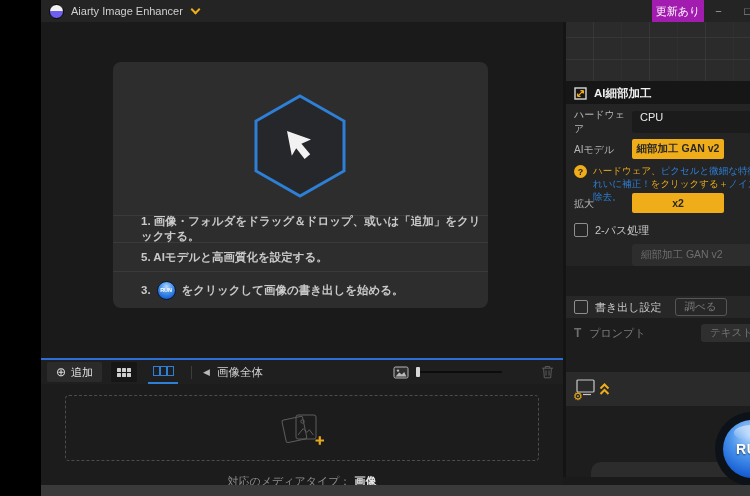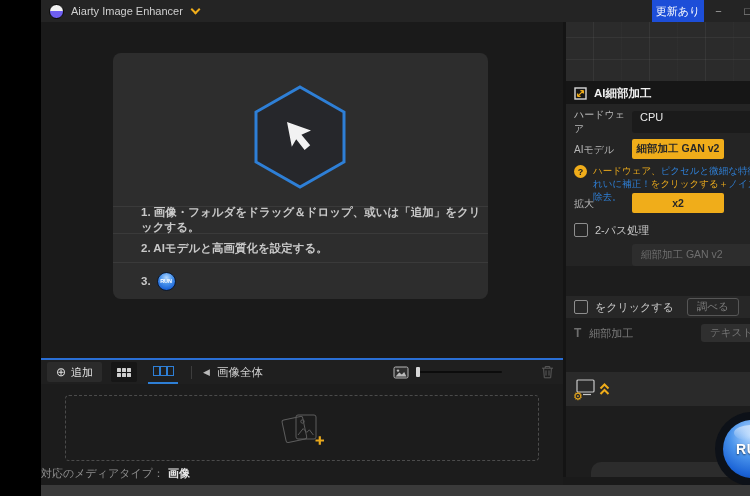--- a/index.html
+++ b/index.html
@@ -7,26 +7,26 @@
        font-family:"Liberation Sans",sans-serif;margin-left:41px;-webkit-font-smoothing:antialiased;}
   
   .titlebar{position:absolute;left:0;top:0;width:750px;height:22px;background:#242424;
             display:flex;align-items:center;z-index:5;}
   .logo{margin-left:8px;width:13px;height:13px;border-radius:50%;
         background:linear-gradient(180deg,#f2f2f2 46%,#6f5ff0 46%);border:1px solid #0b0b0b;}
   .app-title{margin-left:7px;font-size:11px;color:#cfcfcf;}
   .caret{display:inline-block;width:5px;height:5px;border-right:2px solid #f0ad1a;
          border-bottom:2px solid #f0ad1a;transform:rotate(45deg);margin:-3px 0 0 9px;}
   .tb-spacer{flex:1;}
-  .update-btn{width:52px;height:22px;background:#1d4ed8;color:#fff;font-size:11px;
+  .update-btn{width:52px;height:22px;background:#a21caf;color:#fff;font-size:11px;
               display:flex;align-items:center;justify-content:center;cursor:pointer;}
   .win-btn{width:29px;height:22px;color:#a8a8a8;font-size:11px;display:flex;
            align-items:center;justify-content:center;cursor:pointer;}
   
-  .main-left{position:absolute;left:0;top:13px;width:522px;height:336px;background:#1a1a1a;}
+  .main-left{position:absolute;left:0;top:22px;width:522px;height:336px;background:#1a1a1a;}
   .drop-panel{position:absolute;left:72px;top:40px;width:375px;height:246px;background:#2d2d2d;
               border-radius:8px;overflow:hidden;}
   .hex-wrap{position:absolute;left:137px;top:28px;width:100px;height:112px;}
   .instructions{position:absolute;left:0;bottom:0;width:100%;}
   .inst-row{display:flex;align-items:center;padding-left:28px;font-size:11.5px;font-weight:bold;
             color:#c9c9c9;border-top:1px solid #3a3a3a;height:26px;}
   .inst-row.r2{height:28px;}
   .inst-row.r3{height:36px;}
   .mini-run{width:17px;height:17px;border-radius:50%;margin:0 6px;flex-shrink:0;
             background:radial-gradient(circle at 50% 28%,#b5d9ff,#4a94ec 40%,#1b63d6 78%,#0d47a8);
@@ -51,21 +51,21 @@
   .back-glyph{font-size:9px;color:#b9b9b9;}
   .slider-group{position:absolute;left:352px;top:0;height:24px;display:flex;align-items:center;gap:7px;}
   .slider-track{position:relative;width:86px;height:2px;background:#0c0c0c;border-radius:1px;}
   .slider-handle{position:absolute;left:0;top:-4px;width:4px;height:10px;background:#d8d8d8;
                  border-radius:1px;cursor:pointer;}
   .trash-btn{position:absolute;left:500px;top:5px;cursor:pointer;}
   
   .bottom-zone{position:absolute;left:0;top:384px;width:522px;height:101px;background:#1c1c1c;}
   .dash-rect{position:absolute;left:24px;top:11px;width:472px;height:64px;border:1px dashed #4b4b4b;
              border-radius:4px;display:flex;align-items:center;justify-content:center;cursor:pointer;}
-  .media-line{position:absolute;left:0;top:82px;width:100%;font-size:11px;color:#8f8f8f;}
+  .media-line{position:absolute;left:0;top:90px;width:100%;text-align:center;font-size:11px;color:#8f8f8f;text-decoration:underline;}
   .media-line b{color:#e6e6e6;margin-left:4px;}
   
   .right-panel{position:absolute;left:522px;top:14px;width:228px;height:463px;background:#1d1d1d;
                border-left:3px solid #141414;box-sizing:border-box;}
   .rp{position:absolute;left:0;width:225px;box-sizing:border-box;}
   .preview-grid{top:0;height:68px;background:#2b2b2b;border-bottom:1px solid #161616;
     background-image:
       repeating-linear-gradient(0deg,transparent 0 21px,rgba(255,255,255,.05) 21px 22px),
       repeating-linear-gradient(90deg,transparent 0 27px,rgba(255,255,255,.05) 27px 28px),
       repeating-linear-gradient(90deg,transparent 0 55px,rgba(0,0,0,.18) 55px 56px);}
@@ -151,24 +151,25 @@
       <div class="hex-wrap">
         <svg width="100" height="112" viewBox="0 0 100 112">
           <polygon points="50,6 94,31 94,81 50,106 6,81 6,31" fill="#26272b" stroke="#2e7fd6" stroke-width="3"></polygon>
           <g transform="translate(37,41) scale(2)">
             <path d="M0 0 L12 4.2 L7.2 6.4 L11.6 11.6 L8.8 14 L4.6 8.6 L2.4 12.4 Z" fill="#f2f2f2"></path>
           </g>
         </svg>
       </div>
       <div class="instructions">
         <div class="inst-row r1">1. 画像・フォルダをドラッグ＆ドロップ、或いは「追加」をクリックする。</div>
-        <div class="inst-row r2">2. AIモデルと高画質化を設定する。</div>
+        <div class="inst-row r2">5. AIモデルと高画質化を設定する。</div>
         <div class="inst-row r3">
           <span>3.</span>
           <span class="mini-run">RUN</span>
+          <span>をクリックして画像の書き出しを始める。</span>
         </div>
       </div>
     </div>
   </div>
 
   <div class="toolbar">
     <div class="add-btn">
       <span class="add-glyph">⊕</span>
       <span>追加</span>
     </div>
@@ -281,27 +282,27 @@
     </div>
 
     <div class="row-disabled">
       <span class="dis-value">細部加工 GAN v2</span>
       <span class="chev gray"></span>
     </div>
 
 
     <div class="rp save-row">
       <span class="cb"></span>
-      <span class="cb-label">をクリックする</span>
+      <span class="cb-label">書き出し設定</span>
       <span class="check-btn">調べる</span>
     </div>
 
     <div class="rp text-row">
       <span class="t-ico">T</span>
-      <span class="text-label">細部加工</span>
+      <span class="text-label">プロンプト</span>
       <span class="addtext-btn">テキスト追加</span>
     </div>
 
     <div class="rp export-card">
       <span class="exp-ico">
         <svg width="22" height="17" viewBox="0 0 22 17">
           <rect x="3" y="1" width="17" height="12" rx="1" fill="none" stroke="#c8c8c8" stroke-width="1.2"></rect>
           <path d="M9 15.5 h8" stroke="#c8c8c8" stroke-width="1.2"></path>
         </svg>
         <span class="exp-gear">⚙</span>

